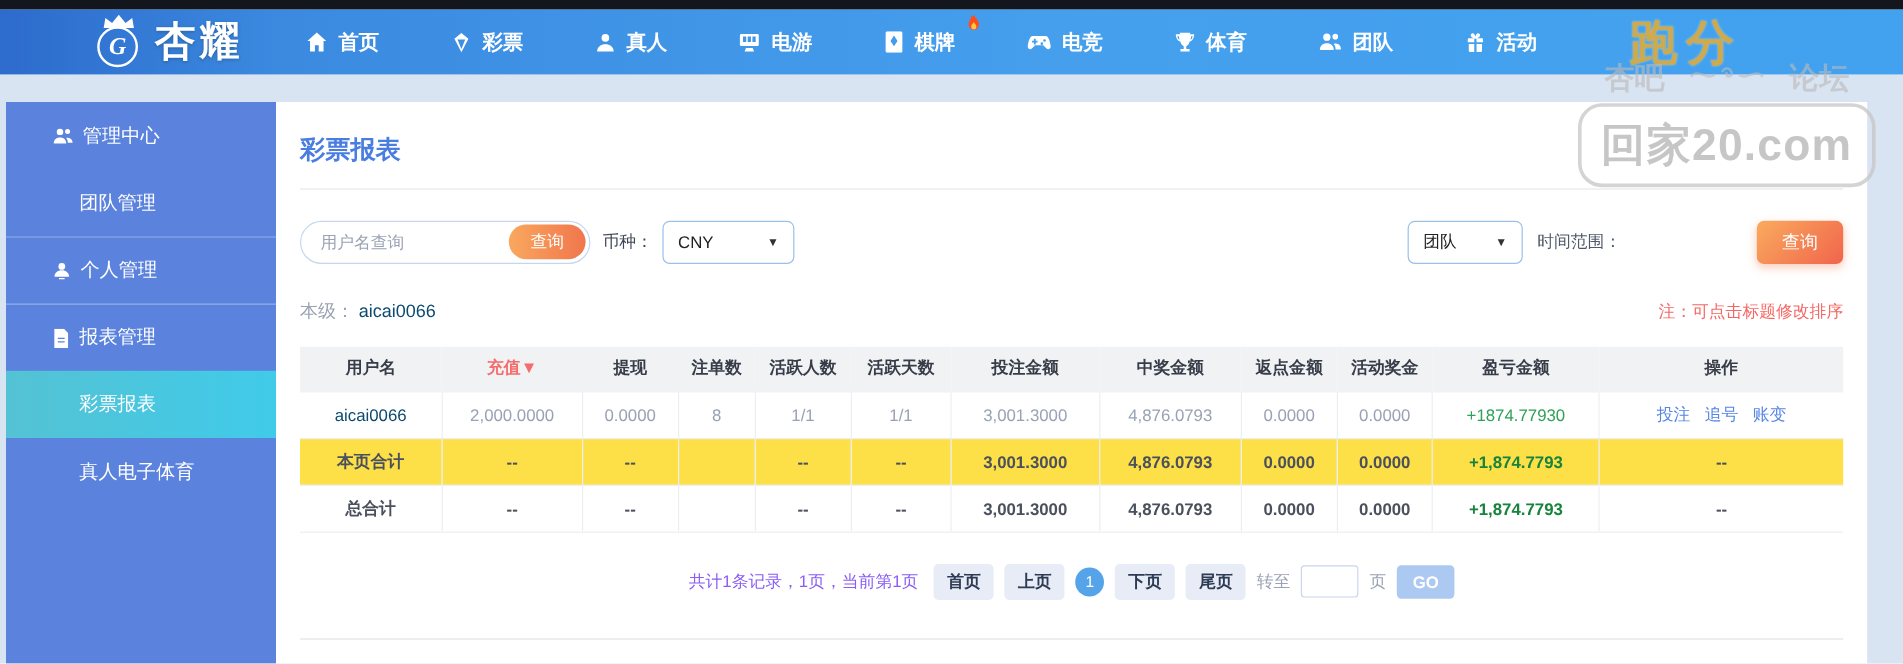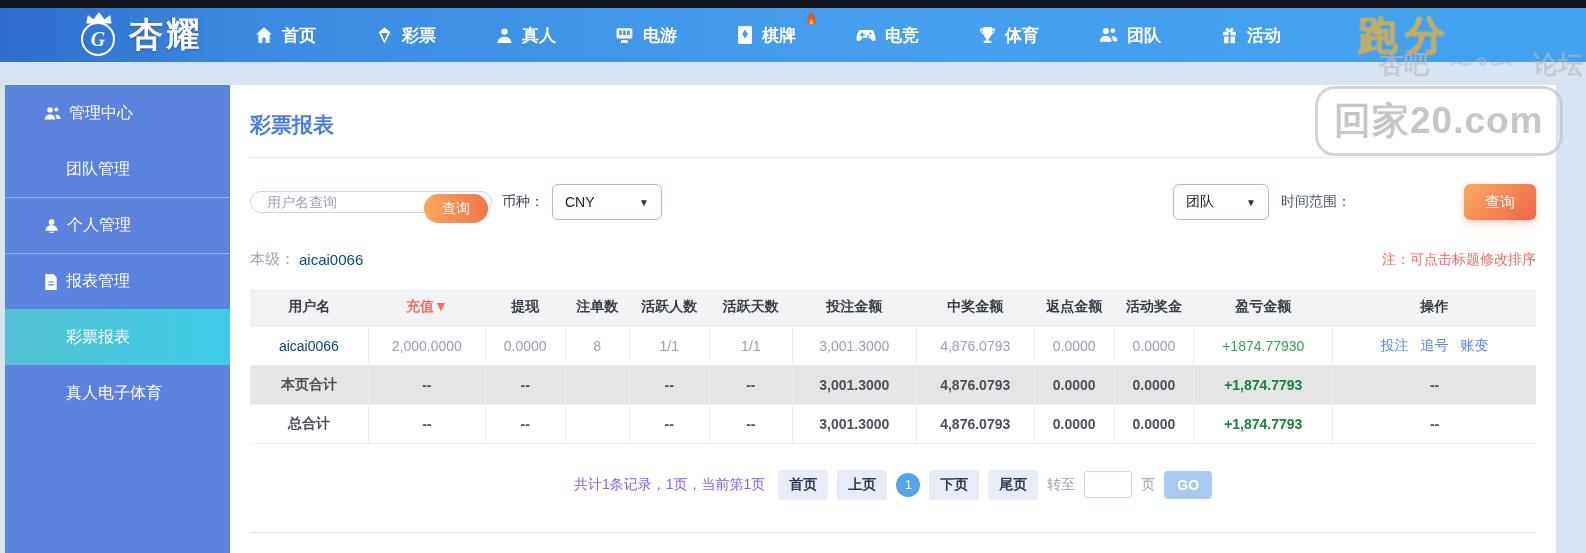--- a/index.html
+++ b/index.html
@@ -40,21 +40,20 @@
     position:absolute; left:1358px; top:8px; z-index:6;
     font-size:40px; font-weight:800; letter-spacing:7px;
     color:rgba(213,164,57,.85); text-shadow:0 0 2px rgba(255,235,170,.6);
     pointer-events:none;
   }
   .wm-forum {
     position:absolute; left:1337px; top:48px; width:204px; z-index:6;
     display:flex; align-items:center; justify-content:space-between;
     font-size:25px; font-weight:bold; color:rgba(186,186,186,.62);
     pointer-events:none;
-    margin-left:42px;
   }
   .wm-site {
     position:absolute; left:1315px; top:86px; z-index:6;
     border:3px solid rgba(198,198,198,.75); border-radius:20px;
     padding:7px 16px; font-size:37px; font-weight:bold; letter-spacing:1px;
     color:rgba(188,188,188,.85); pointer-events:none;
   }
   
   .sidebar {
     position:absolute; left:5px; top:85px; bottom:0; width:225px;
@@ -68,21 +67,21 @@
   
   .content {
     position:absolute; left:230px; top:85px; right:30px; bottom:0;
     background:#fff; padding:26px 20px 0 20px;
   }
   .page-title { color:#4a7de0; font-size:21px; font-weight:bold; }
   .title-divider { margin-top:18px; border-bottom:1px solid #e8e8e8; }
   
   .filters { margin-top:26px; display:flex; align-items:center; }
   .search-pill {
-    position:relative; width:242px; height:22px; background:#fff;
+    position:relative; width:242px; height:36px; background:#fff;
     border:1px solid #c5d7f0; border-radius:19px;
     display:flex; align-items:center; padding-left:16px;
   }
   .search-pill input { border:none; outline:none; width:140px; font-size:14px; font-family:inherit; color:#333; }
   .search-pill input::placeholder { color:#9aa3b3; }
   .pill-btn {
     position:absolute; right:3px; top:2px; width:64px; height:29px;
     border:none; border-radius:15px; color:#fff; font-size:14px; font-family:inherit;
     background:linear-gradient(90deg,#f9a85e,#f0764d); cursor:pointer;
   }
@@ -113,21 +112,21 @@
   .level-value { color:#5585e5; margin-left:4px; cursor:pointer; }
   .sort-note { margin-left:auto; color:#f56764; font-size:14px; }
   
   table { margin-top:20px; width:100%; border-collapse:collapse; table-layout:fixed; font-size:14px; }
   thead th { background:#f1f2f4; height:37px; color:#373d48; font-weight:bold; text-align:center; }
   th.sorted { color:#f56c6c; cursor:pointer; }
   tbody td { height:39px; text-align:center; color:#99a2b5; border-top:1px solid #eceef2; }
   tbody td + td { border-left:1px solid #eceef2; }
   tbody tr:last-child td { border-bottom:1px solid #eceef2; }
   tr.total td { color:#4a505c; font-weight:bold; }
-  tr.total-page { background:#e5e5e5; }
+  tr.total-page { background:#fde047; }
   .link { color:#0c4a6e; cursor:pointer; text-decoration:none; }
   .action-link { color:#5585e5; margin:0 6px; cursor:pointer; }
   .profit-pos { color:#2fa158; }
   .profit-strong { color:#17833c; font-weight:bold; }
   
   .pagination { margin-top:26px; display:flex; align-items:center; justify-content:center; gap:9px; font-size:14px; }
   .pg-summary { color:#8b5cf6; margin-right:4px; }
   .pg-btn {
     background:#e8ecf7; color:#2e3b55; font-weight:bold; border:none; font-family:inherit;
     padding:6px 11px; border-radius:4px; font-size:14px; cursor:pointer;

